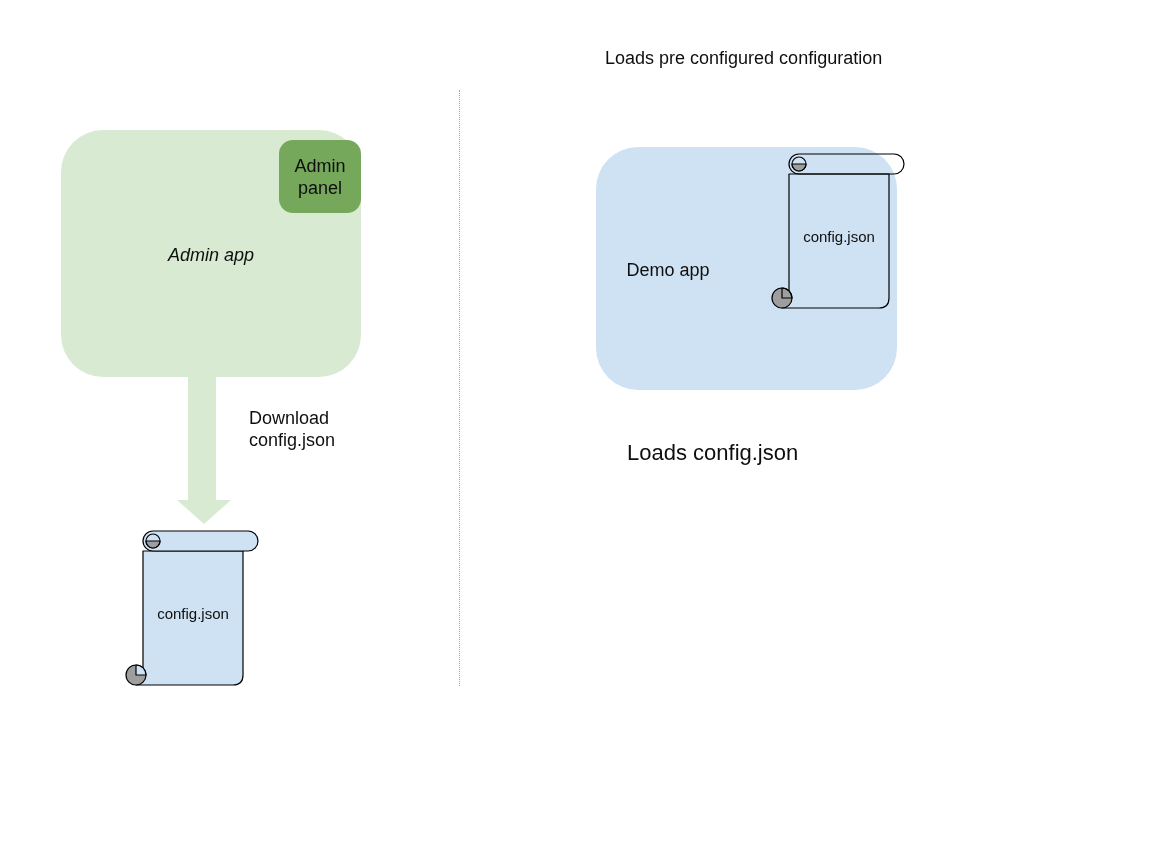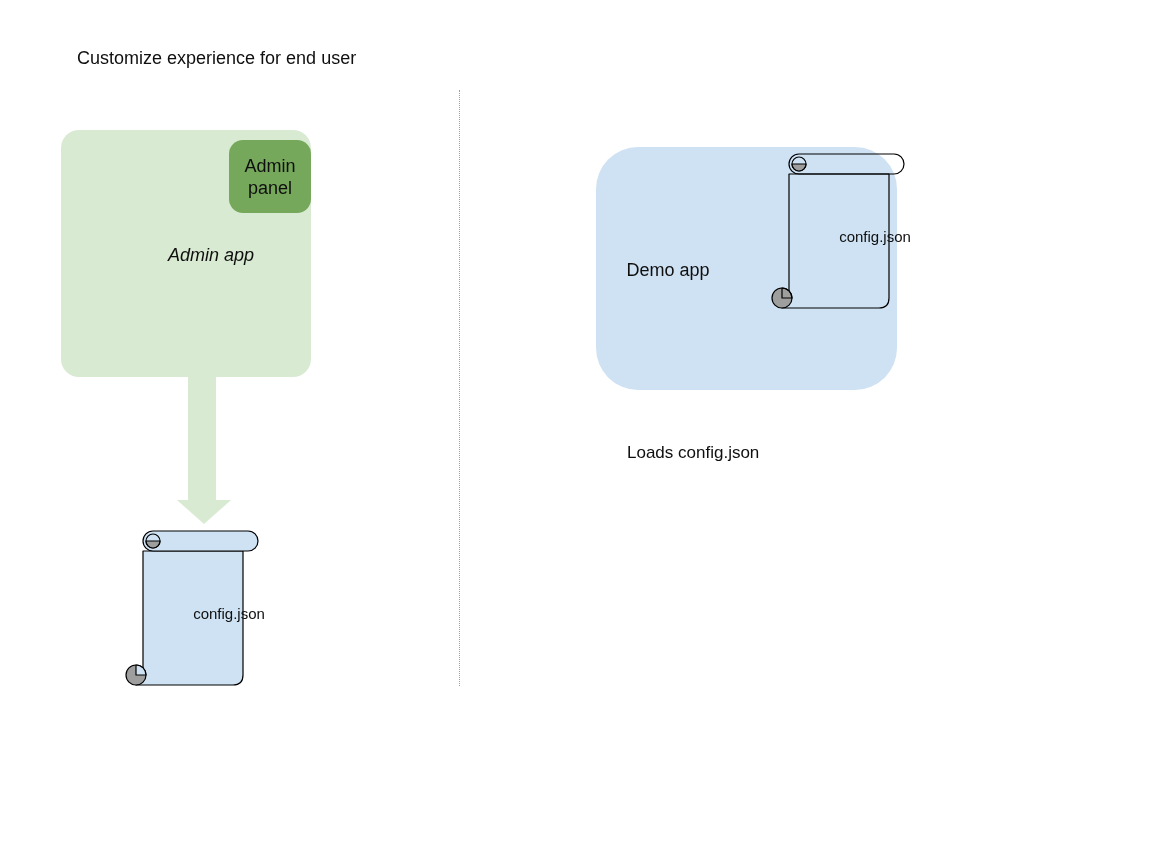--- a/index.html
+++ b/index.html
@@ -32,23 +32,22 @@
     width: 0;
     border-left: 1px dotted var(--divider, #9e9e9e);
   }
 
   .app-box {
     position: absolute;
     border-radius: 42px;
   }
   .admin-app {
     left: 61px; top: 130px;
-    width: 250px; height: 247px;
+    width: 300px; height: 247px;
     background: var(--light-green, #d9ead3);
-    border-radius: 18px;
   }
   .demo-app {
     left: 596px; top: 147px;
     width: 301px; height: 243px;
     background: var(--light-blue, #cfe2f3);
   }
   .admin-panel {
     position: absolute;
     right: 0; top: 10px;
     width: 82px; height: 73px;
@@ -86,21 +85,21 @@
   .arrow-label {
     position: absolute;
     left: 249px; top: 407px;
     width: 104px;
     font-size: 18px;
     line-height: 22px;
   }
   .caption {
     position: absolute;
     left: 627px; top: 442px;
-    font-size: 17px;
+    font-size: 22px;
     line-height: 22px;
     white-space: nowrap;
   }
 
   .scroll {
     position: absolute;
     width: 140px; height: 166px;
   }
   .left-scroll  { left: 125px; top: 525px; }
   .right-scroll { left: 771px; top: 148px; }
@@ -117,42 +116,42 @@
     stroke-linejoin: round;
   }
   .scroll .gray { fill: var(--curl-gray, #9e9e9e); }
   .scroll-label {
     position: absolute;
     left: 18px; top: 79px;
     width: 100px; height: 20px;
     font-size: 15px;
     line-height: 20px;
     text-align: center;
-    padding-left: 36px;
   }
 </style>
 </head>
 <body>
 
 <div class="canvas">
 
-  <div class="title left-title">Customize experience for end user</div>
+  <div class="title right-title">Loads pre configured configuration</div>
 
   <div class="divider"></div>
 
   <div class="app-box admin-app">
     <div class="admin-panel">
       <span>Admin panel</span>
     </div>
   </div>
   <div class="app-label admin-app-label">Admin app</div>
 
   <svg class="down-arrow" viewBox="0 0 54 147" aria-hidden="true">
     <path d="M11 0 H39 V123 H54 L27 147 L0 123 H11 Z"></path>
   </svg>
+  <div class="arrow-label">Download config.json</div>
 
   <div class="scroll left-scroll">
     <svg viewBox="0 0 140 166" aria-hidden="true">
       <path class="outlined" d="M18 26 H118 V150 Q118 160 108 160 H11 Q17 156 18 146 Z" fill="#cfe2f3"></path>
       <circle class="outlined gray" cx="11" cy="150" r="10"></circle>
       <path class="outlined" d="M11 150 V140 A10 10 0 0 1 21 150 Z" fill="#cfe2f3"></path>
       <path class="outlined" d="M28 6 H123 A10 10 0 0 1 123 26 H28 A10 10 0 0 1 28 6 Z" fill="#cfe2f3"></path>
       <circle class="outlined" cx="28" cy="16" r="7" fill="#cfe2f3"></circle>
       <path class="outlined gray" d="M21 16 A7 7 0 0 0 35 16 Z"></path>
     </svg>

